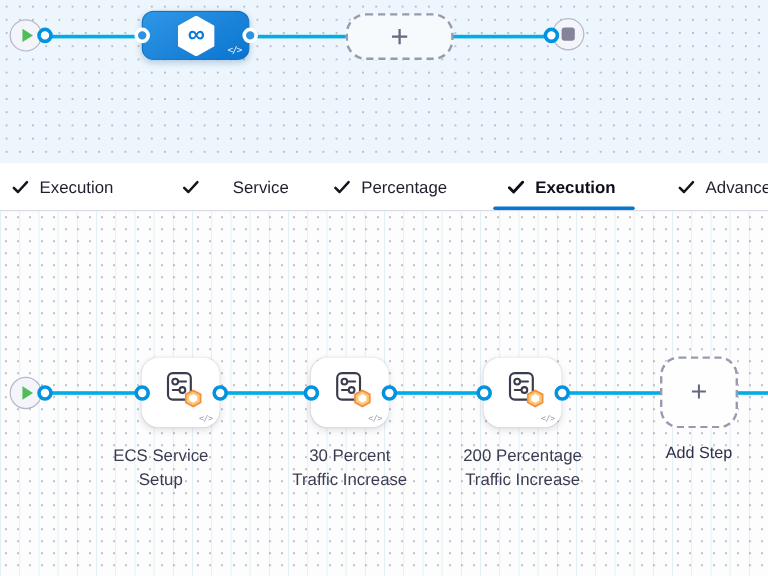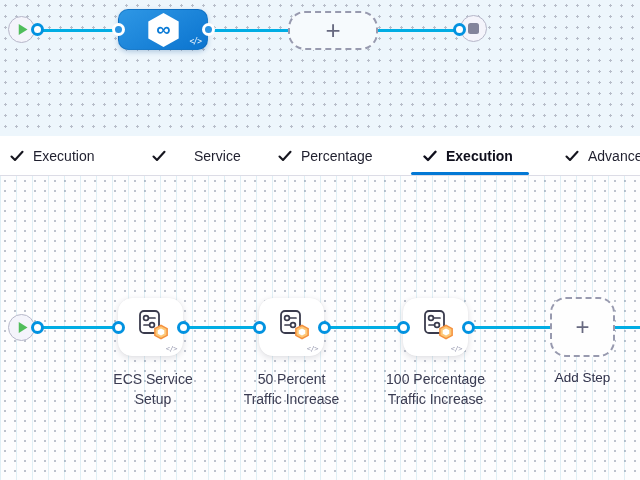--- a/index.html
+++ b/index.html
@@ -183,61 +183,61 @@
       </svg>
       <svg class="step-badge" width="16" height="16" viewBox="0 0 16 16">
         <polygon points="8,0.5 14.9,4.2 14.9,11.8 8,15.5 1.1,11.8 1.1,4.2" fill="#f5913e"></polygon>
         <polygon points="8,2.2 13.4,5.1 13.4,10.9 8,13.8 2.6,10.9 2.6,5.1" fill="#fdc877"></polygon>
         <polygon points="8,4.4 11.3,6.2 11.3,9.8 8,11.6 4.7,9.8 4.7,6.2" fill="#fff"></polygon>
       </svg>
       <span class="code-toggle">&lt;/&gt;</span>
     </div>
     <div class="port" style="left:111.5px; top:145px;"></div>
     <div class="port" style="left:176.5px; top:145px;"></div>
-    <div class="node-label step-label" style="left:78px; top:193px; width:150px;">ECS Service
+    <div class="node-label step-label" style="left:59px; top:193px; width:150px;">ECS Service
 Setup</div>
 
     <div class="step-card" style="left:259px;">
       <svg class="step-icon" width="28" height="28" viewBox="0 0 28 28">
         <rect x="4" y="3" width="19" height="22" rx="4" fill="#fff" stroke="#3a3b4d" stroke-width="1.8"></rect>
         <circle cx="10" cy="10" r="2.4" stroke="#3a3b4d" stroke-width="1.7" fill="none"></circle>
         <line x1="13" y1="10" x2="19" y2="10" stroke="#3a3b4d" stroke-width="1.7" stroke-linecap="round"></line>
         <line x1="8" y1="17" x2="13" y2="17" stroke="#3a3b4d" stroke-width="1.7" stroke-linecap="round"></line>
         <circle cx="16" cy="17" r="2.4" stroke="#3a3b4d" stroke-width="1.7" fill="none"></circle>
       </svg>
       <svg class="step-badge" width="16" height="16" viewBox="0 0 16 16">
         <polygon points="8,0.5 14.9,4.2 14.9,11.8 8,15.5 1.1,11.8 1.1,4.2" fill="#f5913e"></polygon>
         <polygon points="8,2.2 13.4,5.1 13.4,10.9 8,13.8 2.6,10.9 2.6,5.1" fill="#fdc877"></polygon>
         <polygon points="8,4.4 11.3,6.2 11.3,9.8 8,11.6 4.7,9.8 4.7,6.2" fill="#fff"></polygon>
       </svg>
       <span class="code-toggle">&lt;/&gt;</span>
     </div>
     <div class="port" style="left:252.5px; top:145px;"></div>
     <div class="port" style="left:317.5px; top:145px;"></div>
-    <div class="node-label step-label" style="left:216.5px; top:193px; width:150px;">50 Percent
+    <div class="node-label step-label" style="left:216.5px; top:193px; width:150px;">30 Percent
 Traffic Increase</div>
 
     <div class="step-card" style="left:403px;">
       <svg class="step-icon" width="28" height="28" viewBox="0 0 28 28">
         <rect x="4" y="3" width="19" height="22" rx="4" fill="#fff" stroke="#3a3b4d" stroke-width="1.8"></rect>
         <circle cx="10" cy="10" r="2.4" stroke="#3a3b4d" stroke-width="1.7" fill="none"></circle>
         <line x1="13" y1="10" x2="19" y2="10" stroke="#3a3b4d" stroke-width="1.7" stroke-linecap="round"></line>
         <line x1="8" y1="17" x2="13" y2="17" stroke="#3a3b4d" stroke-width="1.7" stroke-linecap="round"></line>
         <circle cx="16" cy="17" r="2.4" stroke="#3a3b4d" stroke-width="1.7" fill="none"></circle>
       </svg>
       <svg class="step-badge" width="16" height="16" viewBox="0 0 16 16">
         <polygon points="8,0.5 14.9,4.2 14.9,11.8 8,15.5 1.1,11.8 1.1,4.2" fill="#f5913e"></polygon>
         <polygon points="8,2.2 13.4,5.1 13.4,10.9 8,13.8 2.6,10.9 2.6,5.1" fill="#fdc877"></polygon>
         <polygon points="8,4.4 11.3,6.2 11.3,9.8 8,11.6 4.7,9.8 4.7,6.2" fill="#fff"></polygon>
       </svg>
       <span class="code-toggle">&lt;/&gt;</span>
     </div>
     <div class="port" style="left:396.5px; top:145px;"></div>
     <div class="port" style="left:461.5px; top:145px;"></div>
-    <div class="node-label step-label" style="left:360.5px; top:193px; width:150px;">100 Percentage
+    <div class="node-label step-label" style="left:360.5px; top:193px; width:150px;">200 Percentage
 Traffic Increase</div>
 
     <div class="add-node add-step">
       <span>+</span>
     </div>
     <div class="node-label" style="left:507.5px; top:192px; width:150px; font-size:13.5px;">Add Step</div>
   </div>
 
 </div>
 

